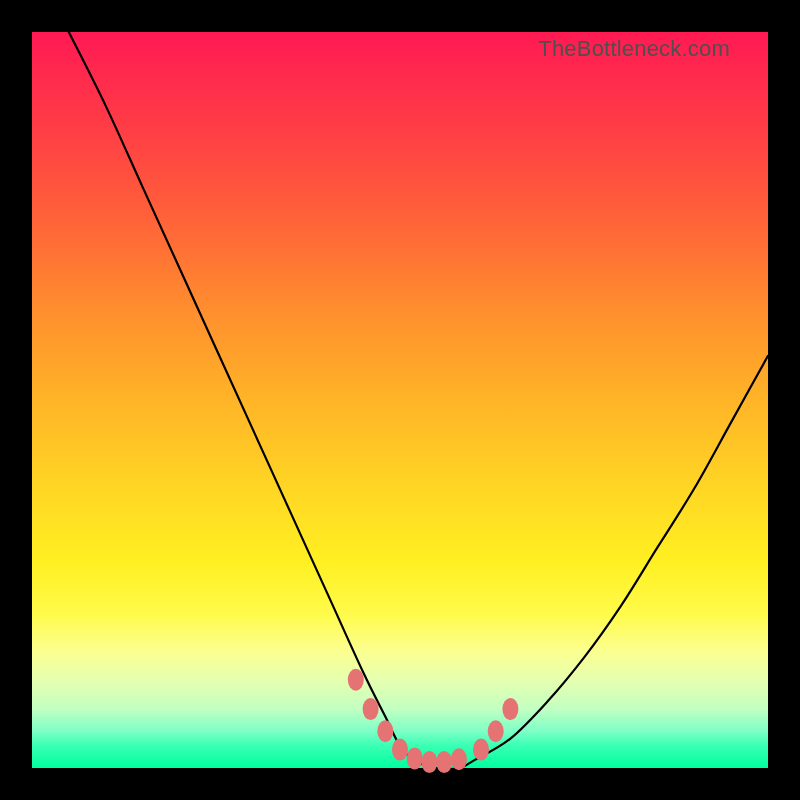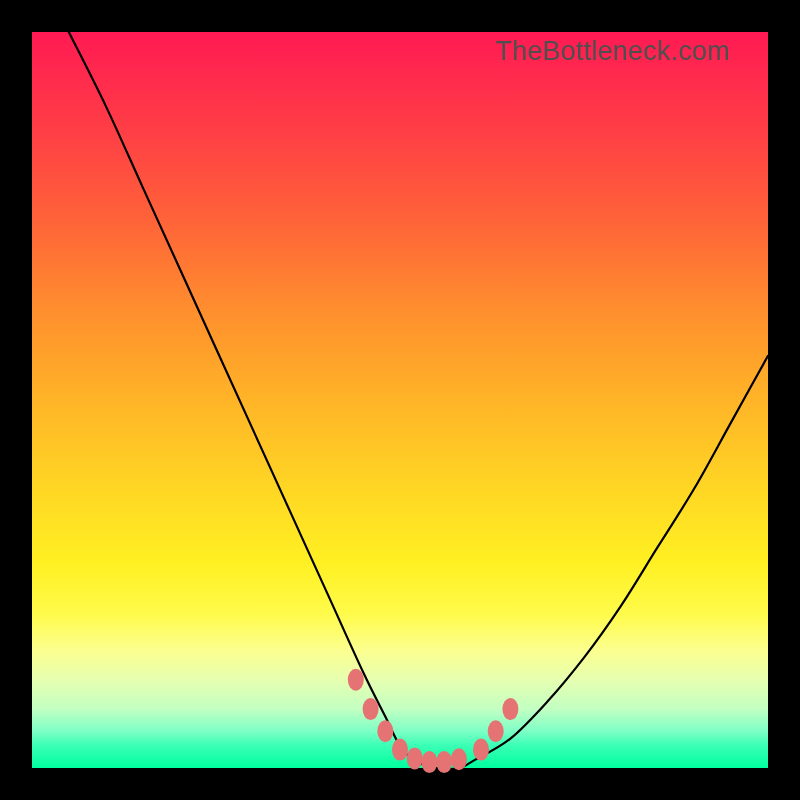--- a/index.html
+++ b/index.html
@@ -39,21 +39,21 @@
       #7dffc6 95%,
       #39ffb4 97%,
       #00ff9e 100%
     );
   }
   .watermark {
     position: absolute;
     top: 4px;
     right: 38px;
     color: #4f4f4f;
-    font-size: 27px;
+    font-size: 22px;
     letter-spacing: 0.2px;
     font-weight: 400;
     user-select: none;
   }
   svg.curve {
     position: absolute;
     left: 0;
     top: 0;
     width: 736px;
     height: 736px;

